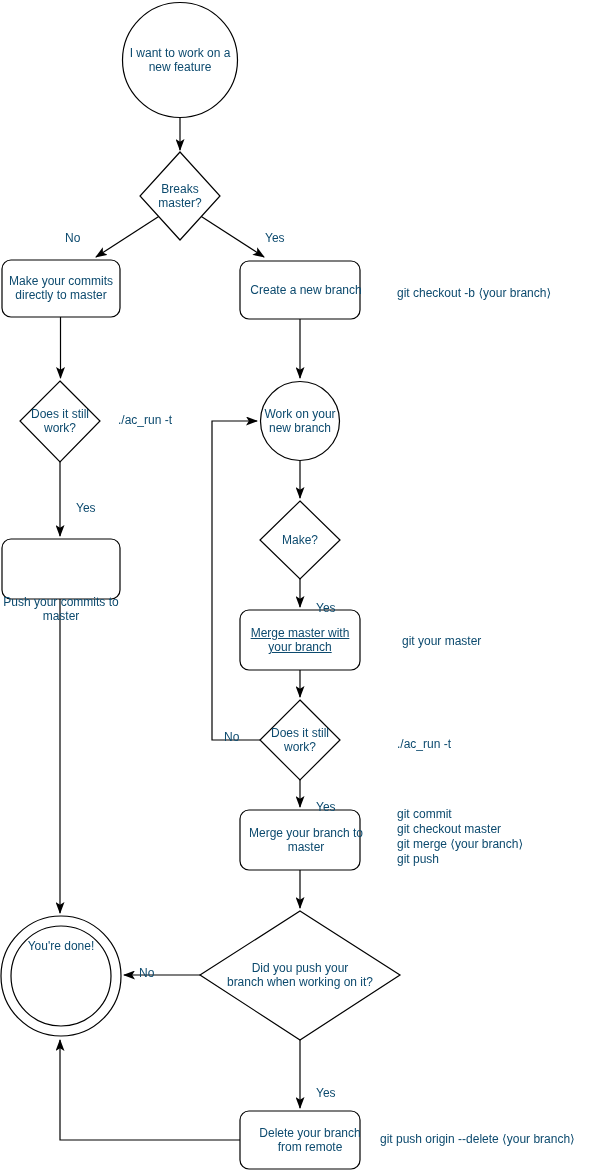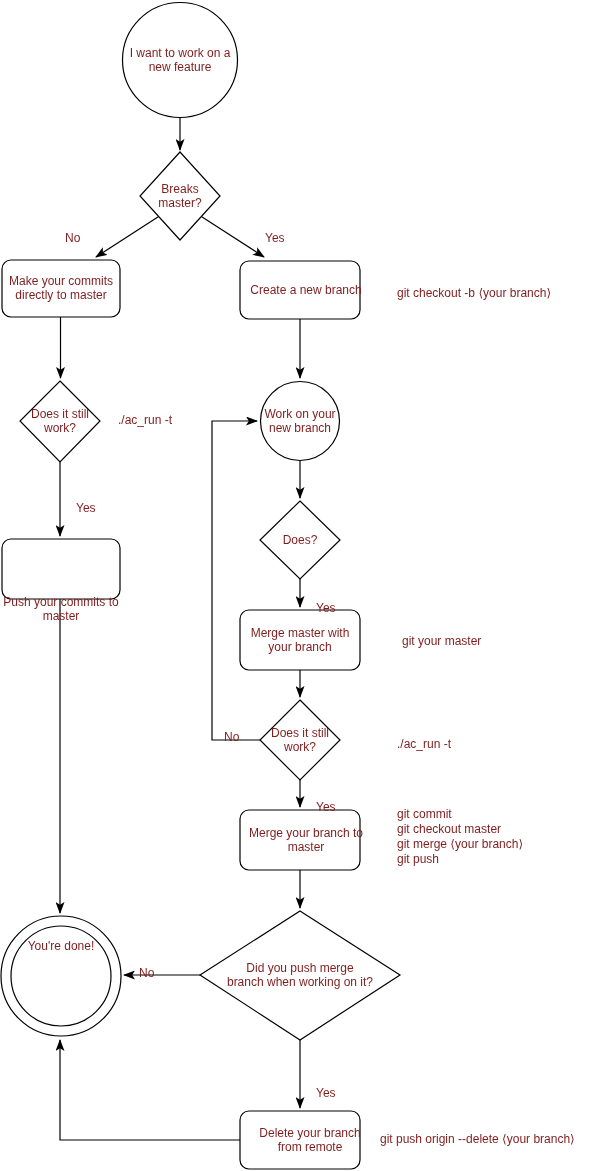--- a/index.html
+++ b/index.html
@@ -1,18 +1,18 @@
 <!DOCTYPE html>
 <html><head>
 <meta charset="utf-8">
 <style>
   html,body { margin:0; padding:0; background:#ffffff; }
   .canvas {
     position:relative; width:606px; height:1171px; background:#ffffff;
-    font-family:"Liberation Sans", sans-serif; font-size:12px; color:#7f1d1d;
+    font-family:"Liberation Sans", sans-serif; font-size:12px; color:#0c4a6e;
     overflow:hidden;
   }
   .canvas svg { position:absolute; left:0; top:0; }
   .lbl {
     position:absolute; text-align:center; white-space:pre-line;
     line-height:14px; pointer-events:none;
   }
   .edge-lbl {
     position:absolute; text-align:left; white-space:nowrap;
     line-height:14px; pointer-events:none;margin-top:16px;
@@ -74,30 +74,30 @@
 new feature</div>
   <div class="lbl" style="left:140px; top:182px; width:80px;">Breaks
 master?</div>
   <div class="lbl" style="left:4px;   top:274px; width:114px;">Make your commits
 directly to master</div>
   <div class="lbl" style="left:242px; top:283px; width:128px;">Create a new branch</div>
   <div class="lbl" style="left:22px;  top:407px; width:76px;">Does it still
 work?</div>
   <div class="lbl" style="left:258px; top:407px; width:84px;">Work on your
 new branch</div>
-  <div class="lbl" style="left:270px; top:533px; width:60px;">Does?</div>
-  <div class="lbl" style="left:244px; top:626px; width:112px;">Merge master with
+  <div class="lbl" style="left:270px; top:533px; width:60px;">Make?</div>
+  <div class="lbl" style="left:244px; top:626px; width:112px;text-decoration:underline;">Merge master with
 your branch</div>
   <div class="lbl" style="left:262px; top:726px; width:76px;">Does it still
 work?</div>
   <div class="lbl" style="left:1px;   top:555px; width:120px;margin-top:40px;">Push your commits to
 master</div>
   <div class="lbl" style="left:240px; top:826px; width:132px;">Merge your branch to
 master</div>
-  <div class="lbl" style="left:210px; top:961px; width:180px;">Did you push merge
+  <div class="lbl" style="left:210px; top:961px; width:180px;">Did you push your
 branch when working on it?</div>
   <div class="lbl" style="left:11px;  top:939px; width:100px;">You're done!</div>
   <div class="lbl" style="left:242px; top:1126px; width:104px;padding-left:16px;">Delete your branch
 from remote</div>
 
   <div class="edge-lbl" style="left:65px;  top:215px; width:30px;">No</div>
   <div class="edge-lbl" style="left:265px; top:215px; width:30px;">Yes</div>
   <div class="edge-lbl" style="left:76px;  top:485px; width:30px;">Yes</div>
   <div class="edge-lbl" style="left:316px; top:585px; width:30px;">Yes</div>
   <div class="edge-lbl" style="left:224px; top:714px; width:30px;">No</div>

